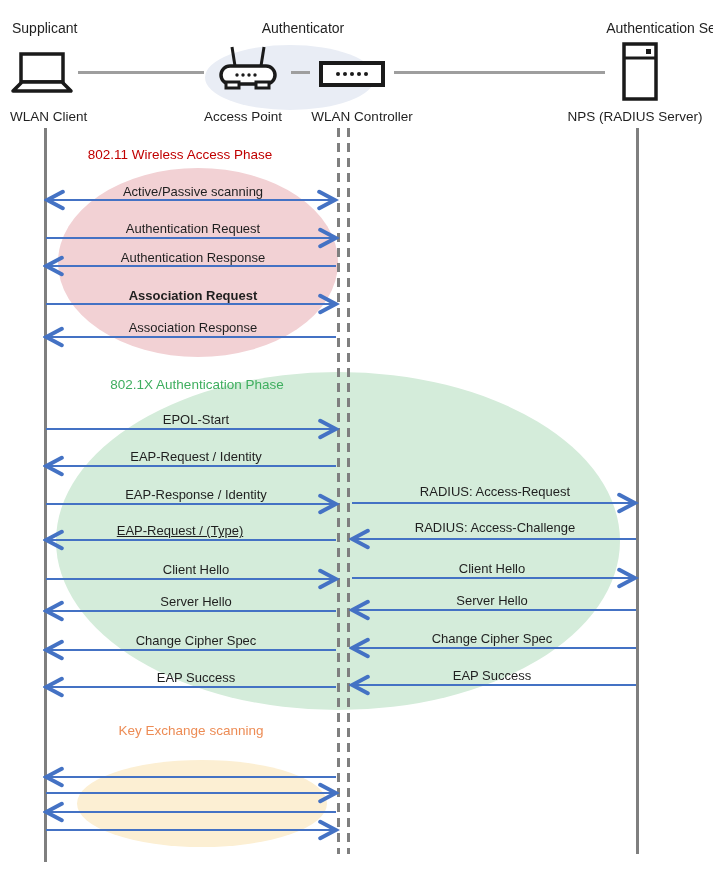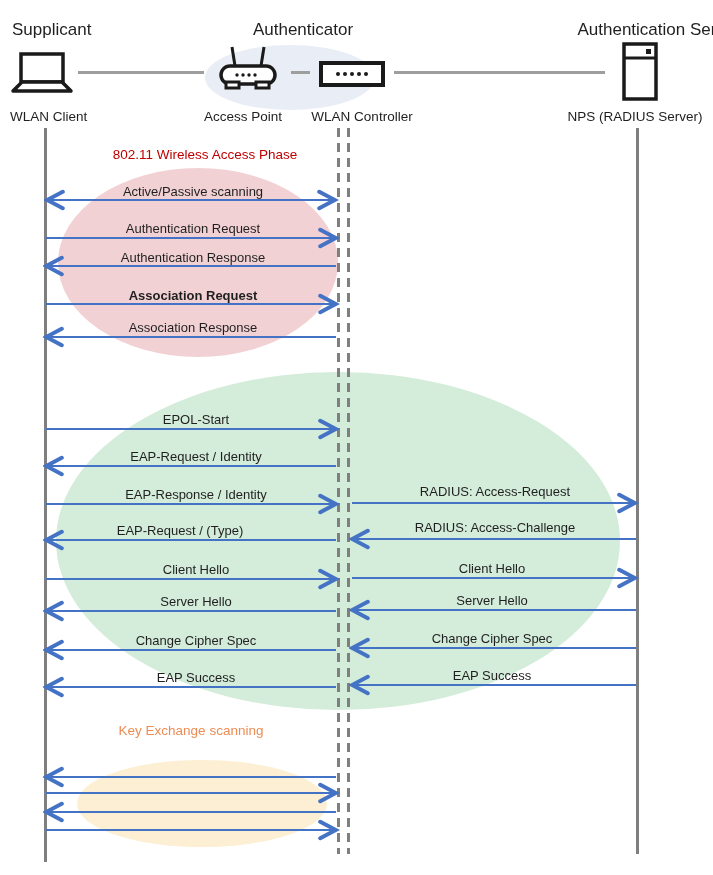--- a/index.html
+++ b/index.html
@@ -3,21 +3,21 @@
 <meta charset="utf-8">
 <style>
   html,body{margin:0;padding:0;background:#ffffff;}
   #stage{
     position:relative;width:713px;height:875px;background:#ffffff;overflow:hidden;
     font-family:"Liberation Sans",sans-serif;color:#1a1a1a;
   }
   .abs{position:absolute;}
   .ctr{transform:translateX(-50%);white-space:nowrap;}
   .rgt{transform:translateX(-100%);white-space:nowrap;}
-  .role{font-size:17px;color:#1f1f1f;}
+  .role{font-size:14px;color:#1f1f1f;}
   .dev{font-size:13.5px;color:#1f1f1f;}
   .msg{font-size:13px;color:#1f1f1f;line-height:15px;}
   .phase-title{font-size:13.5px;line-height:16px;}
   .t-red{color:#C00000;}
   .t-green{color:#3FAE5F;}
   .t-orange{color:#ED8C55;}
   .ellipse{position:absolute;border-radius:50%;}
   .e-top{left:205px;top:45px;width:170px;height:65px;background:#E9EDF5;}
   .e-pink{left:58px;top:168px;width:280px;height:189px;background:#F2D1D4;}
   .e-green{left:56px;top:372px;width:564px;height:338px;background:#D4ECDA;}
@@ -122,33 +122,34 @@
       <line x1="636" y1="648" x2="354" y2="648" marker-end="url(#ah)"></line>
       <line x1="636" y1="685" x2="354" y2="685" marker-end="url(#ah)"></line>
 
       <line x1="336" y1="777" x2="48" y2="777" marker-end="url(#ah)"></line>
       <line x1="46" y1="793" x2="334" y2="793" marker-end="url(#ah)"></line>
       <line x1="336" y1="812" x2="48" y2="812" marker-end="url(#ah)"></line>
       <line x1="46" y1="830" x2="334" y2="830" marker-end="url(#ah)"></line>
     </g>
   </svg>
 
-  <div class="abs phase-title t-red ctr" style="left:205px;top:147px;">802.11 Wireless Access Phase</div>
+  <div class="abs phase-title t-red ctr" style="left:180px;top:147px;">802.11 Wireless Access Phase</div>
+  <div class="abs phase-title t-green ctr" style="left:197px;top:377px;">802.1X Authentication Phase</div>
   <div class="abs phase-title t-orange ctr" style="left:191px;top:723px;">Key Exchange scanning</div>
 
   <div class="abs msg ctr" style="left:193px;top:184px;">Active/Passive scanning</div>
   <div class="abs msg ctr" style="left:193px;top:221px;">Authentication Request</div>
   <div class="abs msg ctr" style="left:193px;top:250px;">Authentication Response</div>
   <div class="abs msg ctr" style="left:193px;top:288px;font-weight:bold;">Association Request</div>
   <div class="abs msg ctr" style="left:193px;top:320px;">Association Response</div>
 
   <div class="abs msg ctr" style="left:196px;top:412px;">EPOL-Start</div>
   <div class="abs msg ctr" style="left:196px;top:449px;">EAP-Request / Identity</div>
   <div class="abs msg ctr" style="left:196px;top:487px;">EAP-Response / Identity</div>
-  <div class="abs msg ctr" style="left:180px;top:523px;">EAP-Request / (Type)</div>
+  <div class="abs msg ctr" style="left:180px;top:523px;text-decoration:underline;">EAP-Request / (Type)</div>
   <div class="abs msg ctr" style="left:196px;top:562px;">Client Hello</div>
   <div class="abs msg ctr" style="left:196px;top:594px;">Server Hello</div>
   <div class="abs msg ctr" style="left:196px;top:633px;">Change Cipher Spec</div>
   <div class="abs msg ctr" style="left:196px;top:670px;">EAP Success</div>
 
 
   <div class="abs msg ctr" style="left:495px;top:484px;">RADIUS: Access-Request</div>
   <div class="abs msg ctr" style="left:495px;top:520px;">RADIUS: Access-Challenge</div>
   <div class="abs msg ctr" style="left:492px;top:561px;">Client Hello</div>
   <div class="abs msg ctr" style="left:492px;top:593px;">Server Hello</div>

